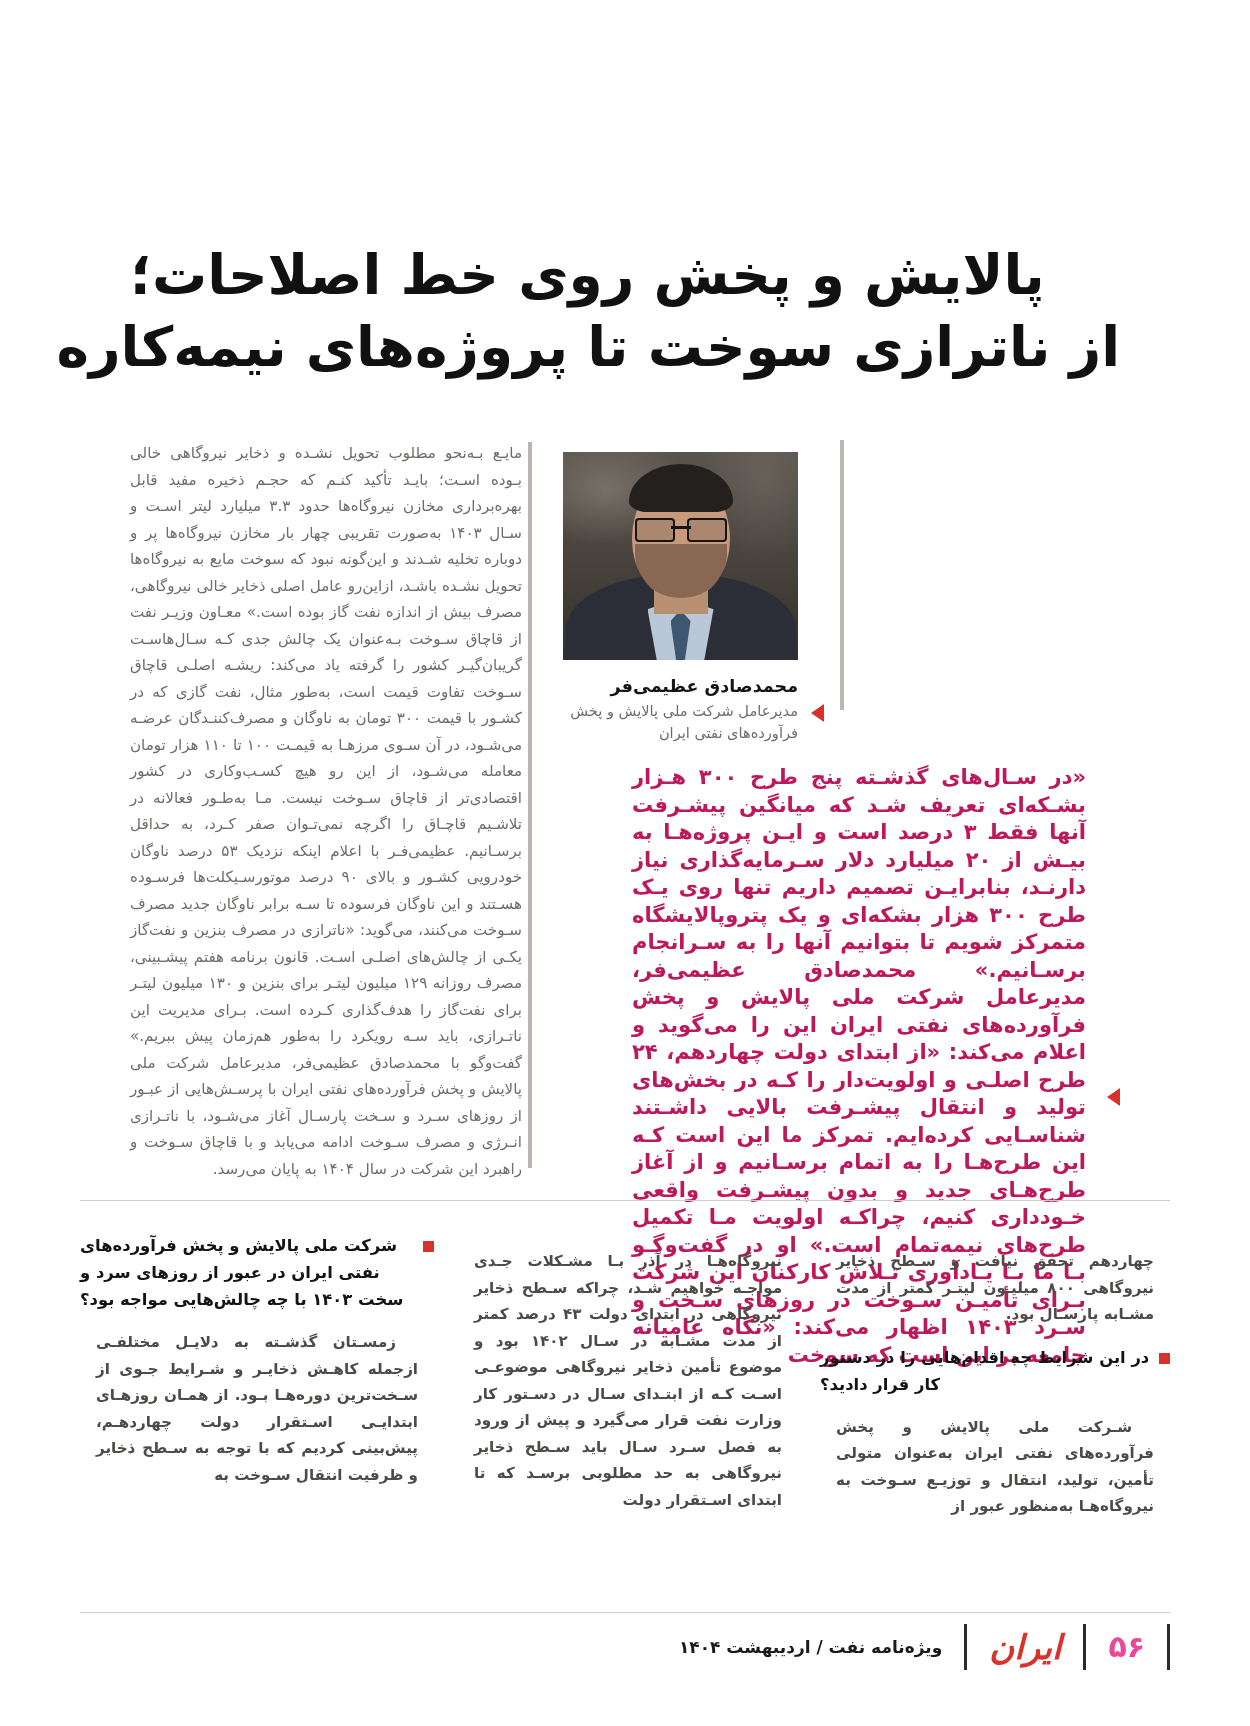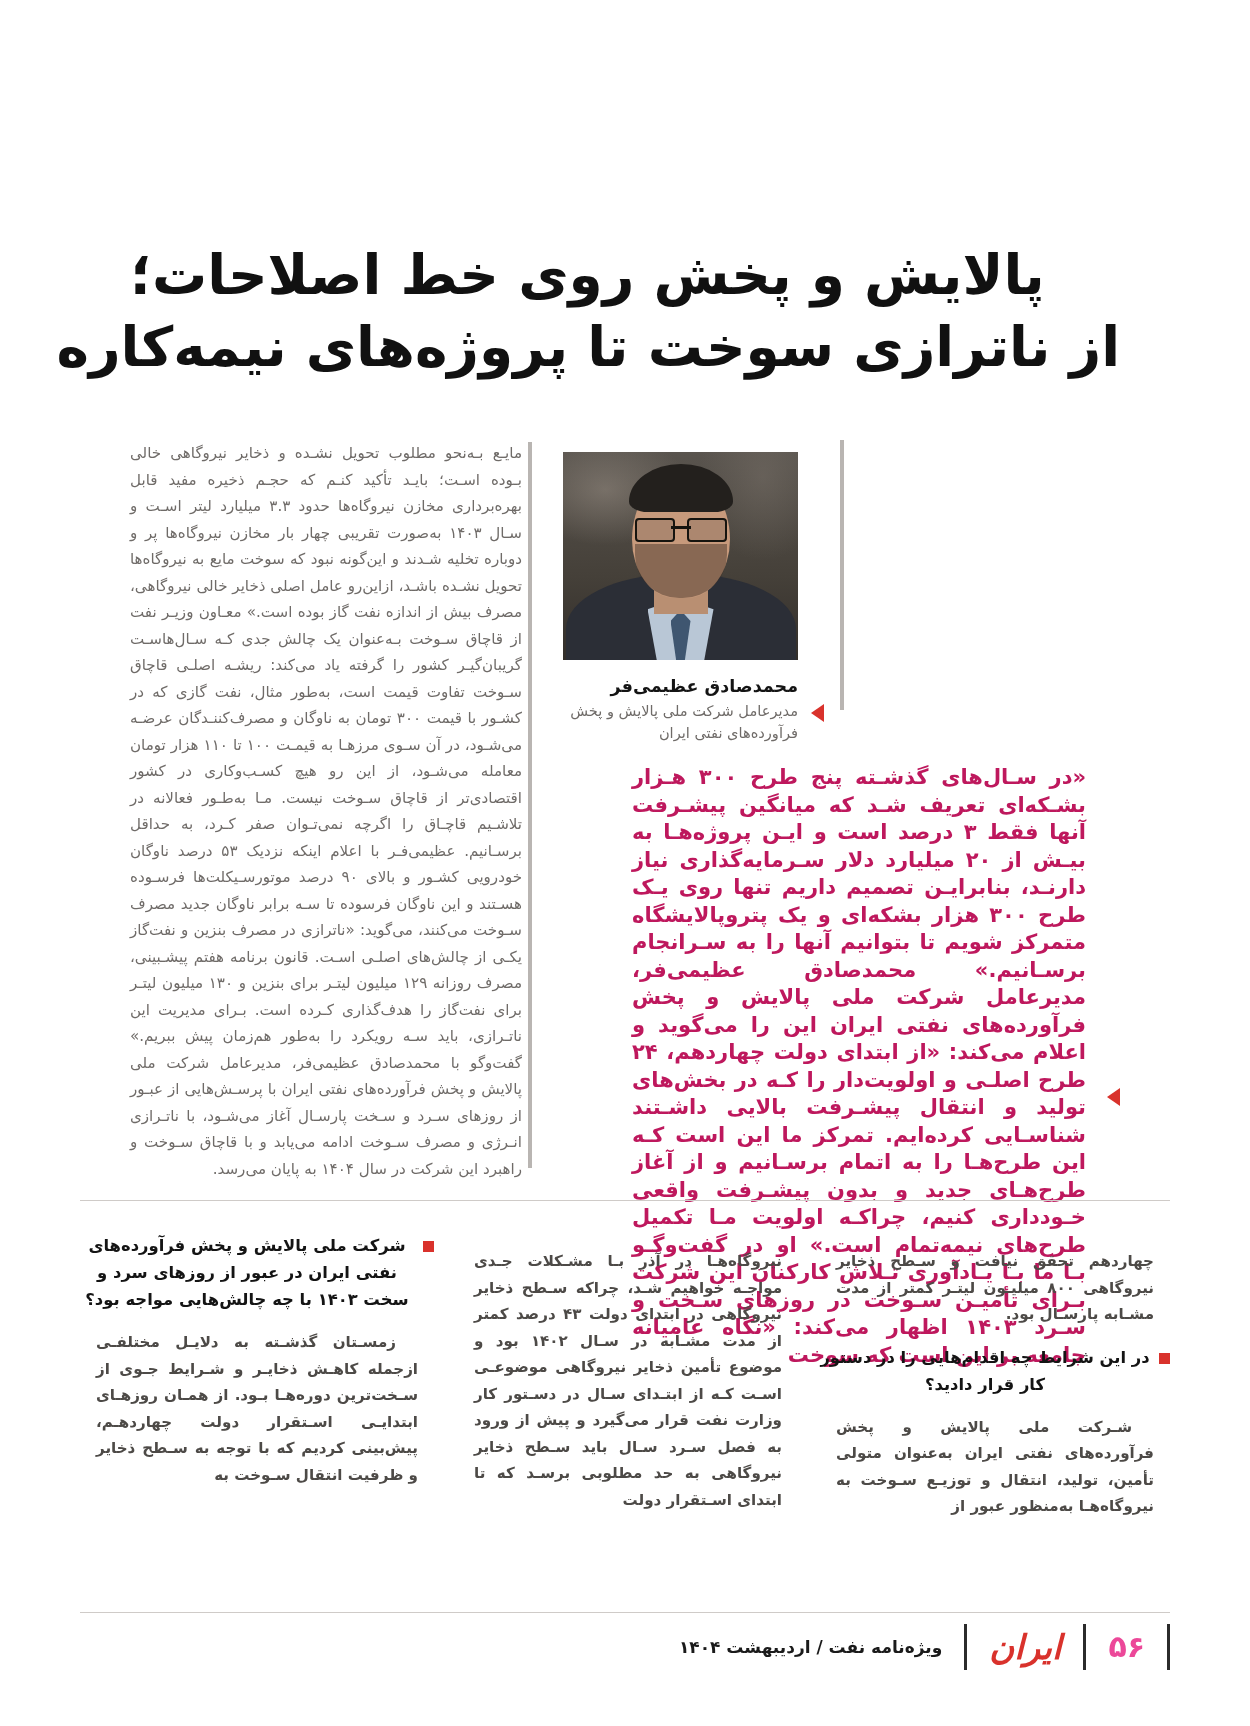--- a/index.html
+++ b/index.html
@@ -313,21 +313,21 @@
   .bcol-1 { right: 0;   width: 350px; }
   .bcol-2 { right: 372px; width: 340px; }
   .bcol-3 { right: 736px; width: 354px; }
 
   .qhead {
     position: relative;
     color: #141414;
     font-weight: bold;
     font-size: 16.4px;
     line-height: 27px;
-    text-align: center;
+    text-align: left;
     margin: 0 0 2px 0;
     padding-right: 20px;
   }
   .qhead .sq {
     position: absolute;
     right: 0;
     top: 9px;
     width: 11px;
     height: 11px;
     background: #d9322c;

